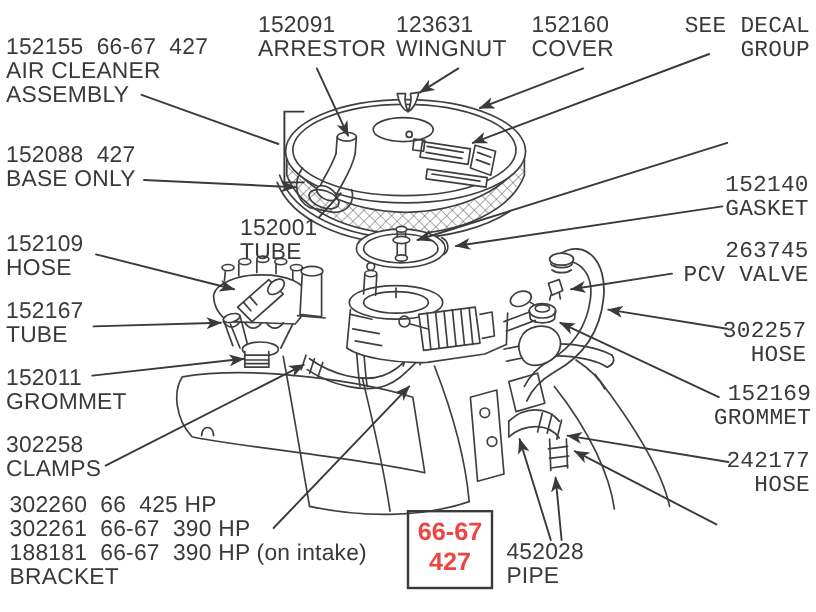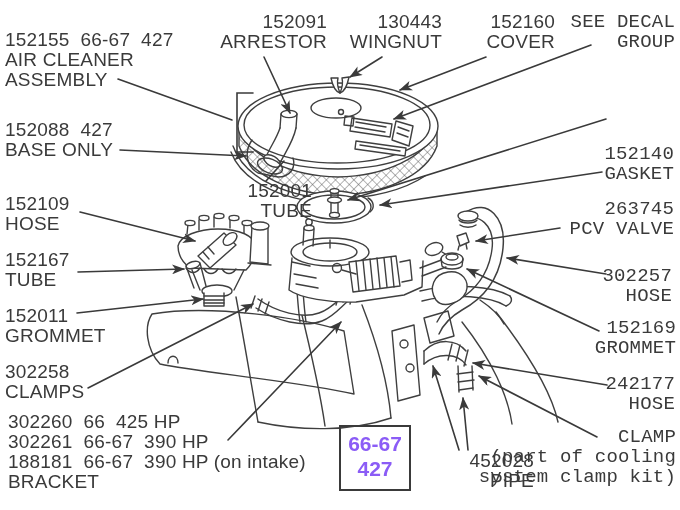--- a/index.html
+++ b/index.html
@@ -3,23 +3,23 @@
 <meta charset="utf-8">
 <style>
   html,body{margin:0;padding:0;background:#fff;}
   .stage{position:relative;width:680px;height:510px;background:#fff;overflow:hidden;
          font-family:"Liberation Sans","DejaVu Sans",sans-serif;}
   .art{position:absolute;left:0;top:0;z-index:1;}
   .callout{position:absolute;z-index:2;color:#3a3a3a;font-size:19px;line-height:20px;
            white-space:pre;letter-spacing:.2px;}
   .c-left{text-align:left;}
   .c-right{text-align:right;font-family:Liberation Mono, monospace;}
-  .c-center{text-align:right;}
+  .c-center{text-align:left;}
   .model-box{position:absolute;z-index:2;left:339px;top:425px;width:68px;height:58px;
-             border:2px solid #3a3a3a;color:#8b5cf6;font-weight:bold;font-size:21px;
+             border:2px solid #3a3a3a;color:#ef4444;font-weight:bold;font-size:21px;
              line-height:25px;text-align:center;padding-top:4px;white-space:pre;}
 </style>
 </head>
 <body>
 
 <div class="stage">
 
   <svg class="art" width="680" height="510" viewBox="0 0 680 510">
     <defs>
       <marker id="arw" markerUnits="userSpaceOnUse" markerWidth="13" markerHeight="10" refX="12" refY="5" orient="auto">
@@ -208,39 +208,36 @@
     </g>
   </svg>
 
   <div class="callout c-left" style="left:5px;top:30px;">152155  66-67  427
 AIR CLEANER
 ASSEMBLY</div>
   <div class="callout c-left" style="left:5px;top:120px;">152088  427
 BASE ONLY</div>
   <div class="callout c-center" style="left:215px;top:12px;width:112px;">152091
 ARRESTOR</div>
-  <div class="callout c-center" style="left:330px;top:12px;width:112px;">130443
+  <div class="callout c-center" style="left:330px;top:12px;width:112px;">123631
 WINGNUT</div>
   <div class="callout c-center" style="left:443px;top:12px;width:112px;">152160
 COVER</div>
   <div class="callout c-right" style="right:5px;top:12px;">SEE DECAL
 GROUP</div>
   <div class="callout c-right" style="right:6px;top:144px;">152140
 GASKET</div>
   <div class="callout c-right" style="right:6px;top:199px;">263745
 PCV VALVE</div>
   <div class="callout c-right" style="right:8px;top:266px;">302257
 HOSE</div>
   <div class="callout c-right" style="right:4px;top:318px;">152169
 GROMMET</div>
   <div class="callout c-right" style="right:5px;top:374px;">242177
 HOSE</div>
-  <div class="callout c-right" style="right:4px;top:427px;">CLAMP
-(part of cooling
-system clamp kit)</div>
   <div class="callout c-center" style="left:422px;top:451px;width:112px;">452028
 PIPE</div>
   <div class="callout c-center" style="left:200px;top:181px;width:112px;">152001
 TUBE</div>
   <div class="callout c-left" style="left:5px;top:194px;">152109
 HOSE</div>
   <div class="callout c-left" style="left:5px;top:250px;">152167
 TUBE</div>
   <div class="callout c-left" style="left:5px;top:306px;">152011
 GROMMET</div>

